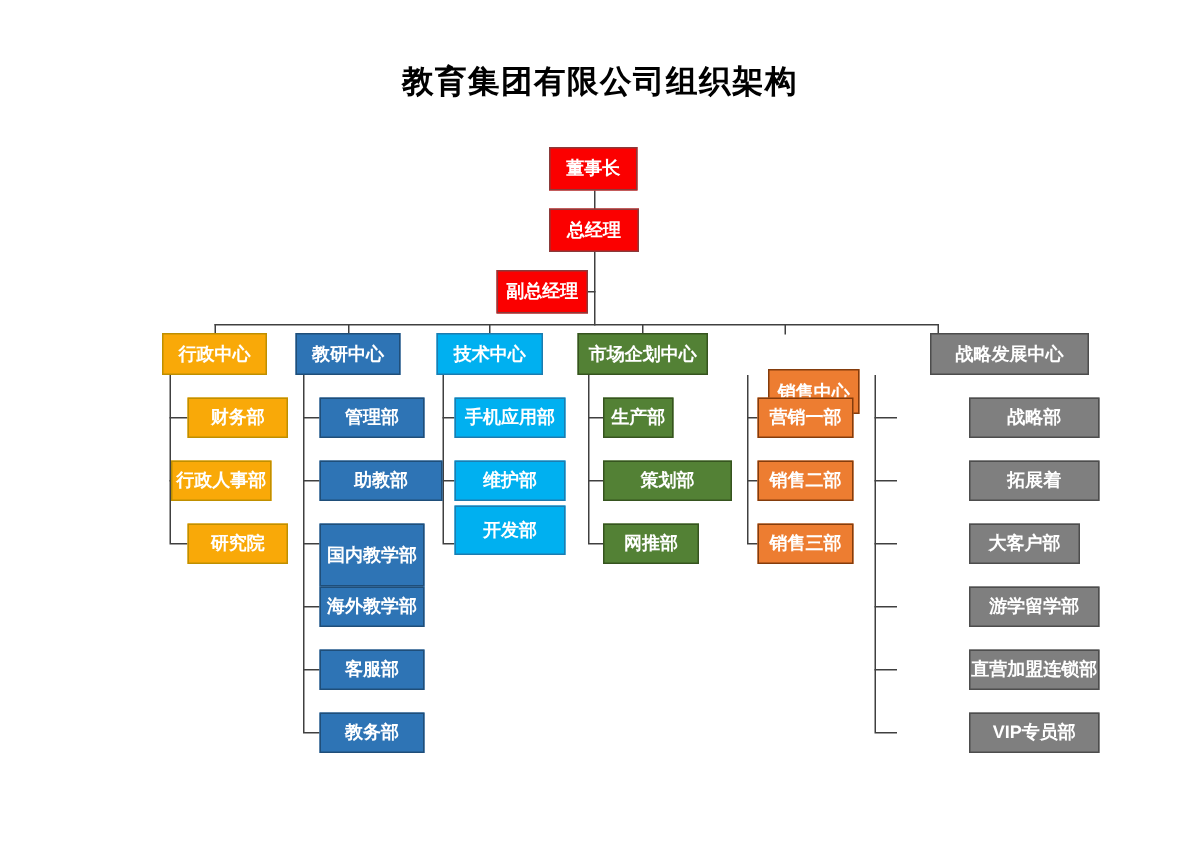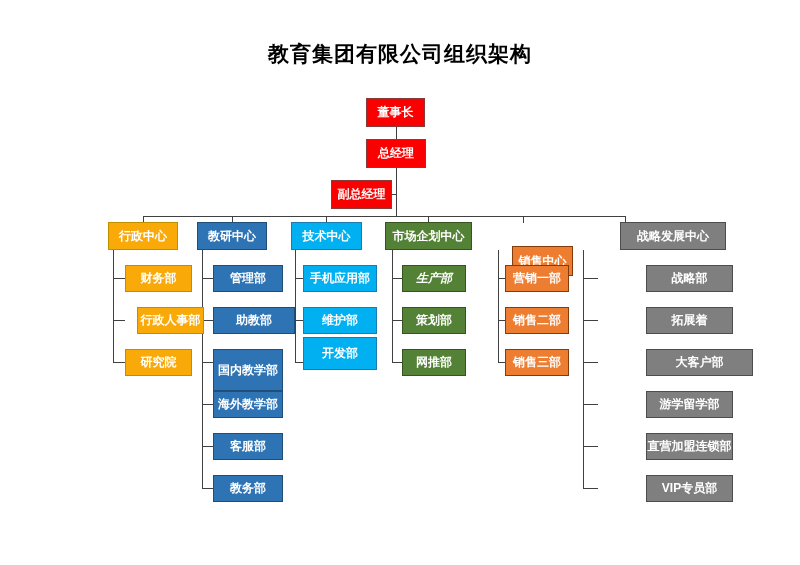--- a/index.html
+++ b/index.html
@@ -79,42 +79,42 @@
   <div class="node red" style="left:331px;top:180px;width:61px;height:29px;">副总经理</div>
 
   <div class="node yellow" style="left:108px;top:222px;width:70px;height:28px;">行政中心</div>
   <div class="node blue" style="left:197px;top:222px;width:70px;height:28px;">教研中心</div>
   <div class="node cyan" style="left:291px;top:222px;width:71px;height:28px;">技术中心</div>
   <div class="node green" style="left:385px;top:222px;width:87px;height:28px;">市场企划中心</div>
   <div class="node orange" style="left:512px;top:222px;width:61px;height:30px;margin-top:24px;">销售中心</div>
   <div class="node gray" style="left:572px;top:222px;width:106px;height:28px;">战略发展中心</div>
 
   <div class="node yellow" style="left:125px;top:265px;width:67px;height:27px;">财务部</div>
-  <div class="node yellow" style="left:137px;top:307px;width:67px;height:27px;">行政人事部</div>
+  <div class="node yellow" style="left:114px;top:307px;width:67px;height:27px;">行政人事部</div>
   <div class="node yellow" style="left:125px;top:349px;width:67px;height:27px;">研究院</div>
 
   <div class="node blue" style="left:213px;top:265px;width:70px;height:27px;">管理部</div>
   <div class="node blue" style="left:213px;top:307px;width:82px;height:27px;">助教部</div>
   <div class="node blue" style="left:213px;top:349px;width:70px;height:42px;">国内教学部</div>
   <div class="node blue" style="left:213px;top:391px;width:70px;height:27px;">海外教学部</div>
   <div class="node blue" style="left:213px;top:433px;width:70px;height:27px;">客服部</div>
   <div class="node blue" style="left:213px;top:475px;width:70px;height:27px;">教务部</div>
 
   <div class="node cyan" style="left:303px;top:265px;width:74px;height:27px;">手机应用部</div>
   <div class="node cyan" style="left:303px;top:307px;width:74px;height:27px;">维护部</div>
   <div class="node cyan" style="left:303px;top:337px;width:74px;height:33px;">开发部</div>
 
-  <div class="node green" style="left:402px;top:265px;width:64px;height:27px;font-style:italic;">生产部</div>
-  <div class="node green" style="left:402px;top:307px;width:64px;height:27px;">策划部</div>
+  <div class="node green" style="left:402px;top:265px;width:47px;height:27px;">生产部</div>
+  <div class="node green" style="left:402px;top:307px;width:86px;height:27px;">策划部</div>
   <div class="node green" style="left:402px;top:349px;width:64px;height:27px;">网推部</div>
 
   <div class="node orange" style="left:505px;top:265px;width:64px;height:27px;">营销一部</div>
   <div class="node orange" style="left:505px;top:307px;width:64px;height:27px;">销售二部</div>
   <div class="node orange" style="left:505px;top:349px;width:64px;height:27px;">销售三部</div>
 
   <div class="node gray" style="left:598px;top:265px;width:87px;height:27px;">战略部</div>
   <div class="node gray" style="left:598px;top:307px;width:87px;height:27px;">拓展着</div>
-  <div class="node gray" style="left:598px;top:349px;width:107px;height:27px;">大客户部</div>
+  <div class="node gray" style="left:598px;top:349px;width:74px;height:27px;">大客户部</div>
   <div class="node gray" style="left:598px;top:391px;width:87px;height:27px;">游学留学部</div>
   <div class="node gray" style="left:598px;top:433px;width:87px;height:27px;">直营加盟连锁部</div>
   <div class="node gray" style="left:598px;top:475px;width:87px;height:27px;">VIP专员部</div>
 
 </div>
 
 </body></html>

